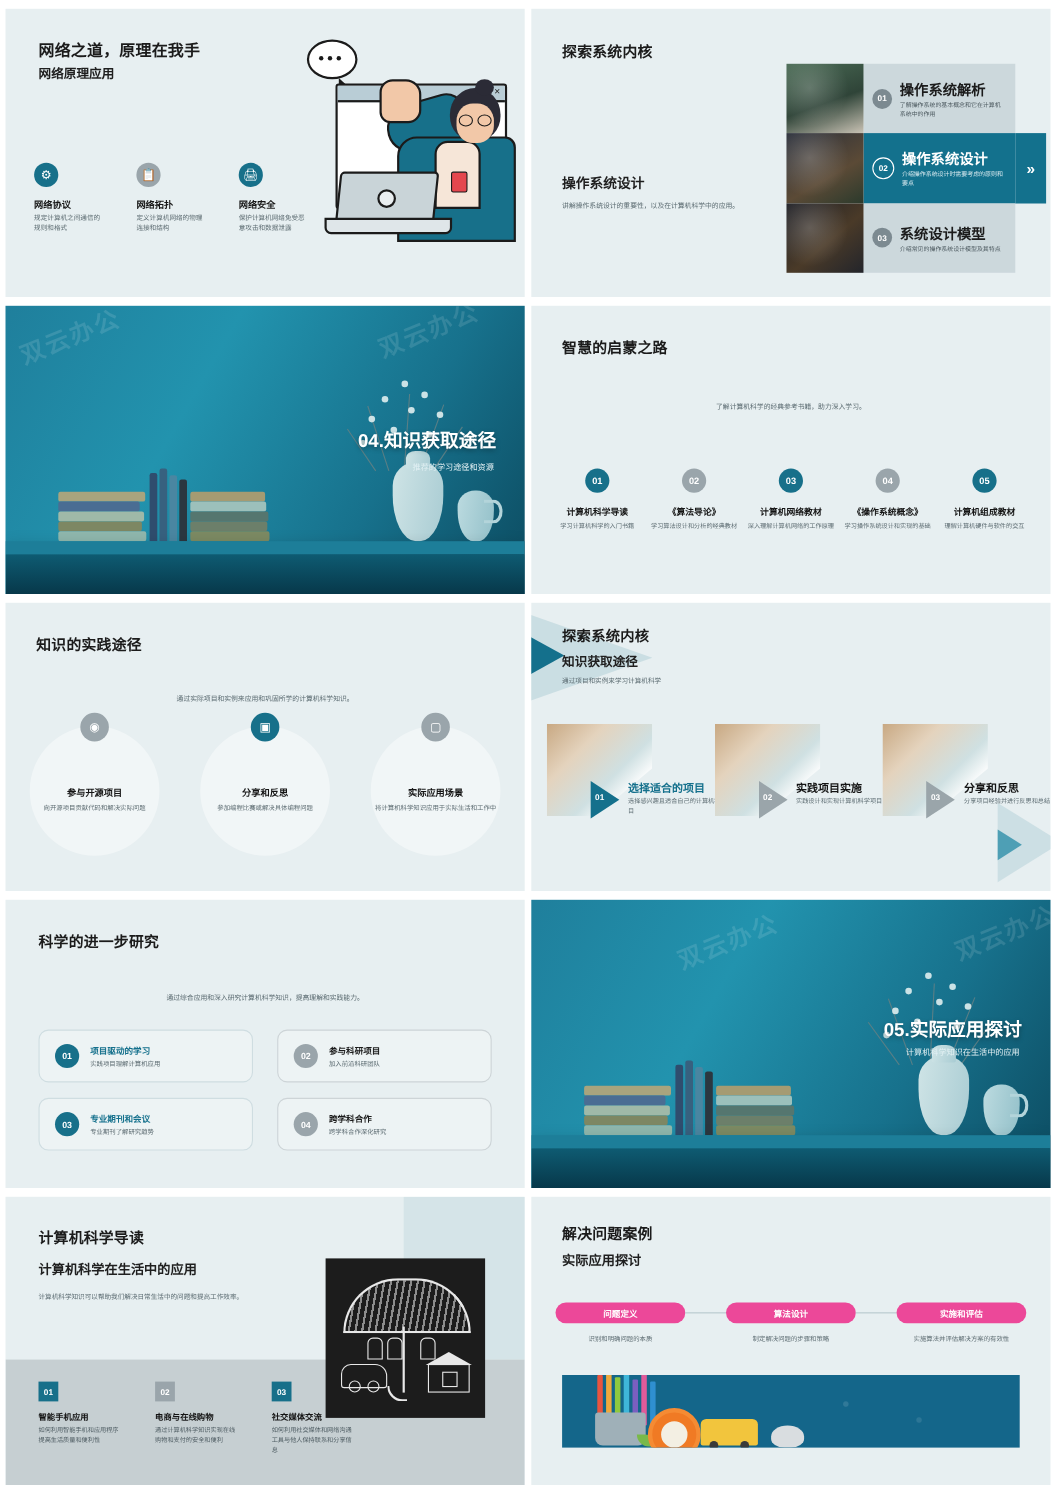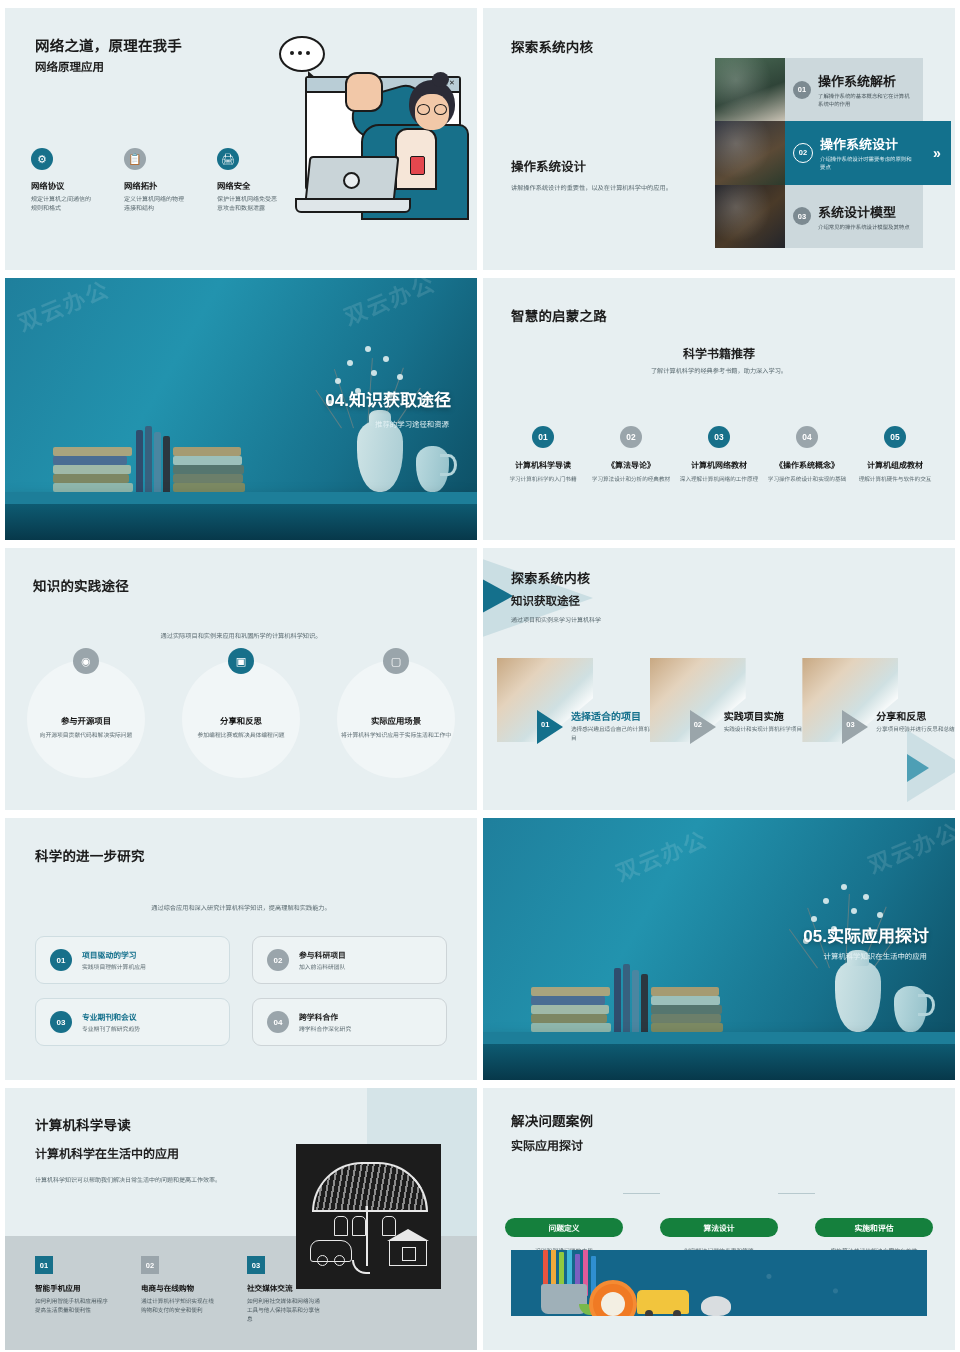--- a/index.html
+++ b/index.html
@@ -212,22 +212,22 @@
   .house{position:absolute;right:14px;top:96px;width:36px;height:24px;border:1.8px solid #e8e8e8;}
   .house:before{content:"";position:absolute;left:-3px;top:-12px;width:0;height:0;
        border-left:21px solid transparent;border-right:21px solid transparent;border-bottom:12px solid #e8e8e8;}
   .house i{position:absolute;left:12px;top:6px;width:12px;height:12px;border:1.4px solid #e8e8e8;}
 
   
   .s10-title{position:absolute;left:28px;top:22px;font-size:13.5px;}
   .s10-sub{position:absolute;left:28px;top:48px;font-size:12px;}
   .s10-row{position:absolute;left:22px;right:22px;top:96px;display:flex;align-items:flex-start;}
   .s10-step{flex:0 0 auto;width:118px;text-align:center;}
-  .s10-pill{height:19px;border-radius:11px;background:#15803d;color:#fff;font-size:7.8px;
-       font-weight:bold;display:flex;align-items:center;justify-content:center;margin-top:34px;}
+  .s10-pill{height:19px;border-radius:11px;background:#ec4899;color:#fff;font-size:7.8px;
+       font-weight:bold;display:flex;align-items:center;justify-content:center;}
   .s10-p{font-size:5.8px;color:#5d6c72;margin-top:9px;}
   .s10-line{flex:1;height:1px;background:#b7c9ce;margin-top:9px;}
   .s10-banner{position:absolute;left:28px;right:28px;bottom:34px;height:66px;background:#14668a;
        overflow:hidden;}
   .bn-doodle{position:absolute;inset:0;
        background:radial-gradient(circle at 62% 40%,rgba(255,255,255,.12) 0 2px,transparent 3px),
                   radial-gradient(circle at 78% 62%,rgba(255,255,255,.1) 0 2px,transparent 3px);}
   .pencils{position:absolute;left:32px;top:-6px;display:flex;gap:3px;align-items:flex-end;}
   .pencils i{display:block;width:5px;border-radius:1px;}
   .cup{position:absolute;left:30px;top:34px;width:46px;height:30px;background:#9fb0b8;border-radius:3px 3px 7px 7px;}
@@ -382,21 +382,20 @@
       </div>
     </div>
     <div class="shelf"></div>
         <div class="shelf-lower"></div>
     <div class="cover-title" style="top:108px">04.知识获取途径</div>
     <div class="cover-sub" style="top:140px">推荐的学习途径和资源</div>
   </div>
 
   <div class="slide light">
     <div class="s4-title t-main">智慧的启蒙之路</div>
-    <div class="s4-h t-sub center">科学书籍推荐</div>
     <div class="s4-d t-desc center">了解计算机科学的经典参考书籍，助力深入学习。</div>
     <div class="s4-row">
       <div class="s4-item">
         <div class="s4-num ic-teal">01</div>
         <div class="s4-n">计算机科学导读</div>
         <div class="s4-p">学习计算机科学的入门书籍</div>
       </div>
       <div class="s4-item">
         <div class="s4-num ic-gray">02</div>
         <div class="s4-n">《算法导论》</div>

